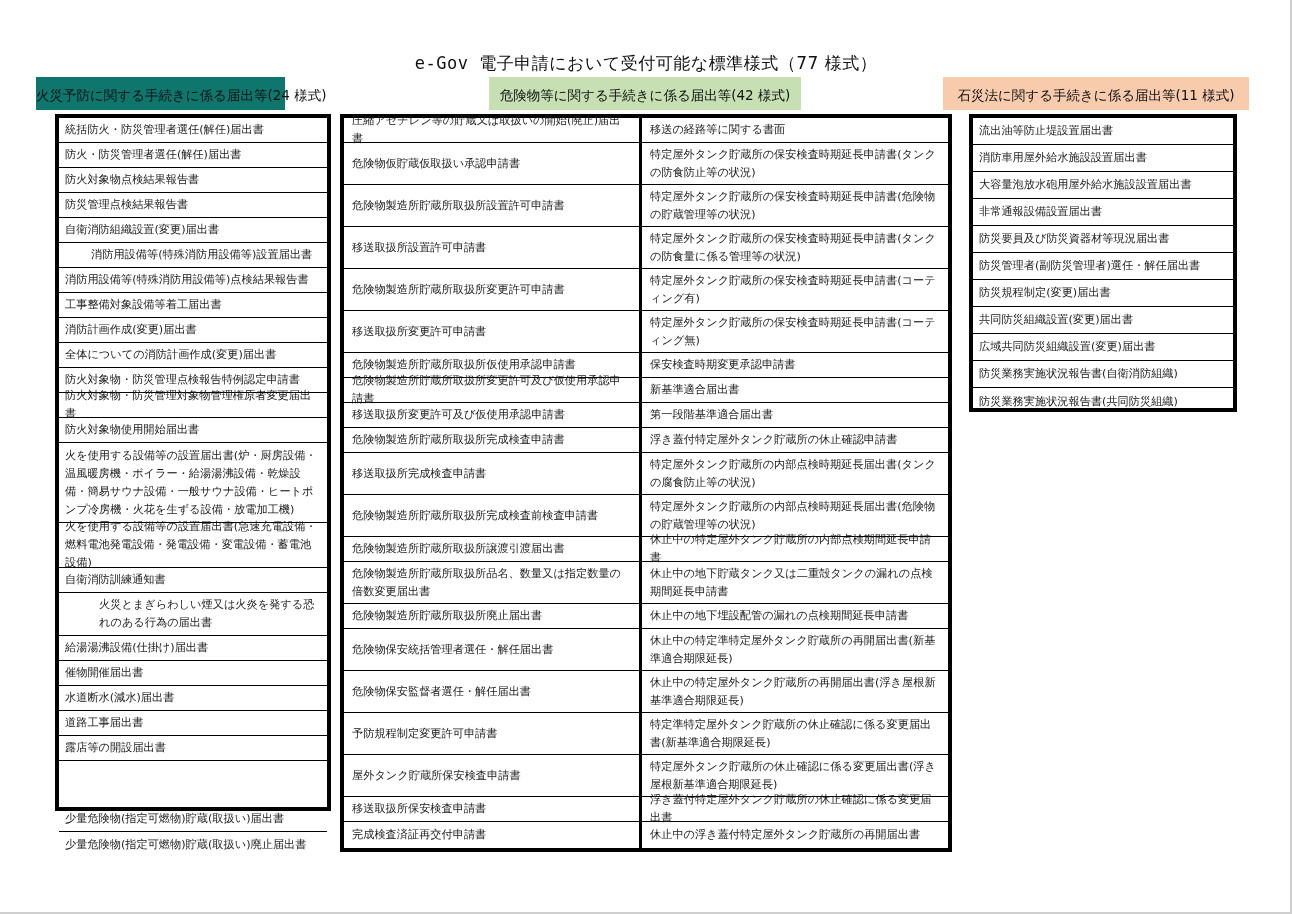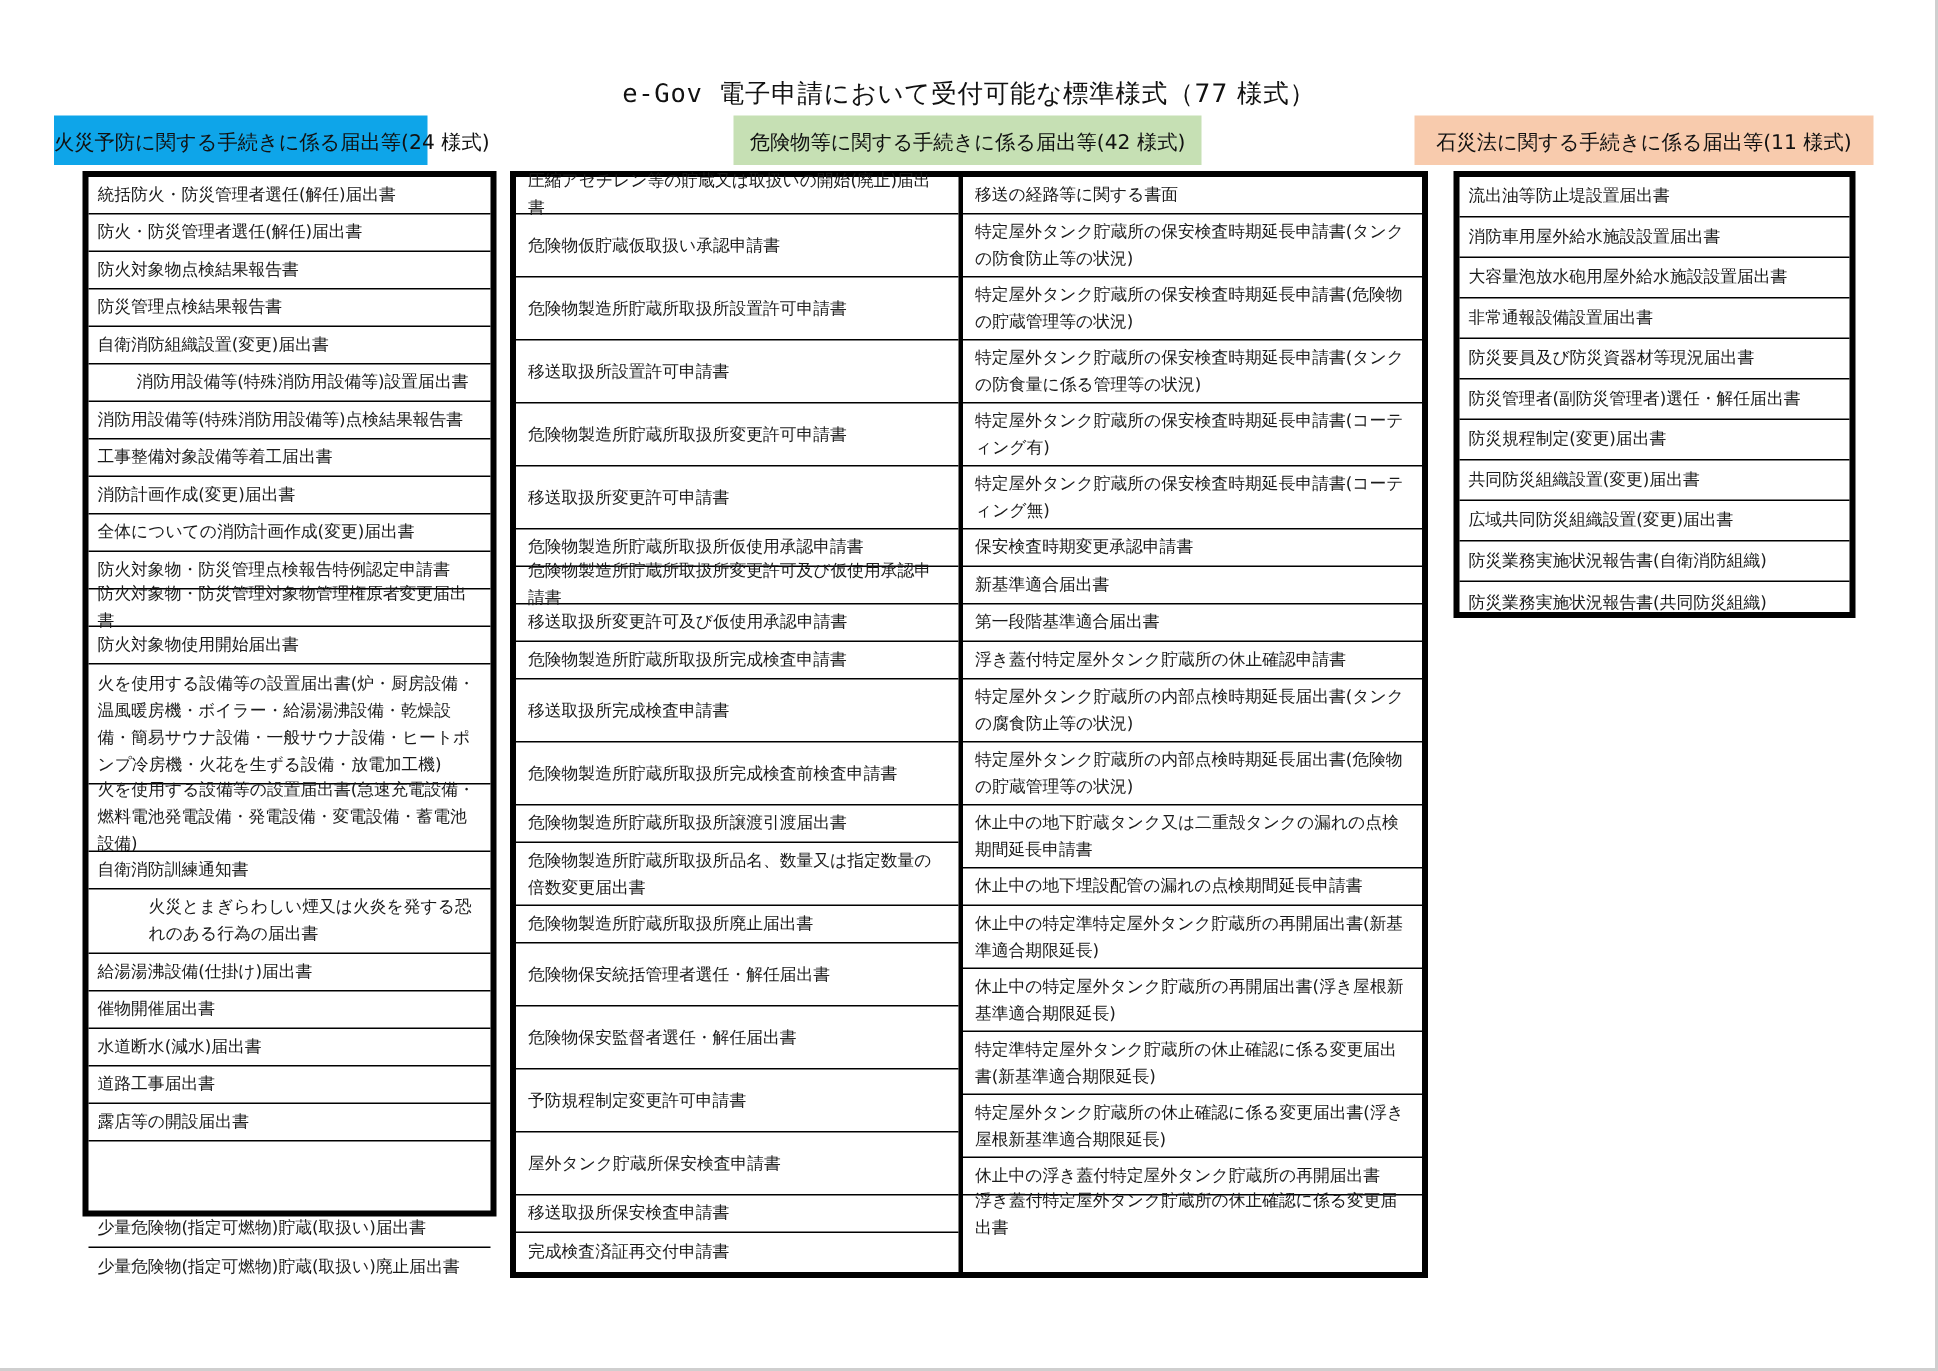--- a/index.html
+++ b/index.html
@@ -18,21 +18,21 @@
     position: absolute; left: 0; width: 1292px; top: 50px; height: 26px;
     text-align: center; font-size: 17px; font-weight: normal; letter-spacing: 0.5px;
     color: #111; line-height: 26px;
     font-family: "DejaVu Sans Mono", "Liberation Mono", monospace;
   }
   .doc-title .jp { font-family: "DejaVu Sans", sans-serif; }
   .cat-header {
     position: absolute; height: 33px; line-height: 36px; font-size: 13.5px;
     color: #111; text-align: center; white-space: nowrap;
   }
-  .cat-fire { left: 36px; top: 77px; width: 249px; background: #0ea5e9; }
+  .cat-fire { left: 36px; top: 77px; width: 249px; background: #0f766e; }
   .cat-haz { left: 489px; top: 77px; width: 312px; background: #c6e0b4; }
   .cat-pet { left: 943px; top: 77px; width: 306px; background: #f8cbad; }
   .cat-fire span, .cat-haz span, .cat-pet span { display: inline-block; }
 
   .tbl {
     position: absolute; border: 4px solid #000; background: #fff;
     box-sizing: border-box;
   }
   .tbl-fire { left: 55px; top: 114px; width: 276px; height: 697px; }
   .tbl-pet { left: 969px; top: 114px; width: 268px; height: 298px; }
@@ -247,43 +247,46 @@
         </div>
         <div class="cell" style="height: 25px; flex: 0 0 25px;">
           <span>浮き蓋付特定屋外タンク貯蔵所の休止確認申請書</span>
         </div>
         <div class="cell" style="height: 42px; flex: 0 0 42px;">
           <span>特定屋外タンク貯蔵所の内部点検時期延長届出書(タンクの腐食防止等の状況)</span>
         </div>
         <div class="cell" style="height: 42px; flex: 0 0 42px;">
           <span>特定屋外タンク貯蔵所の内部点検時期延長届出書(危険物の貯蔵管理等の状況)</span>
         </div>
+        <div class="cell" style="height: 25px; flex: 0 0 25px;">
+          <span>休止中の特定屋外タンク貯蔵所の内部点検期間延長申請書</span>
+        </div>
         <div class="cell" style="height: 42px; flex: 0 0 42px;">
           <span>休止中の地下貯蔵タンク又は二重殻タンクの漏れの点検期間延長申請書</span>
         </div>
         <div class="cell" style="height: 25px; flex: 0 0 25px;">
           <span>休止中の地下埋設配管の漏れの点検期間延長申請書</span>
         </div>
         <div class="cell" style="height: 42px; flex: 0 0 42px;">
           <span>休止中の特定準特定屋外タンク貯蔵所の再開届出書(新基準適合期限延長)</span>
         </div>
         <div class="cell" style="height: 42px; flex: 0 0 42px;">
           <span>休止中の特定屋外タンク貯蔵所の再開届出書(浮き屋根新基準適合期限延長)</span>
         </div>
         <div class="cell" style="height: 42px; flex: 0 0 42px;">
           <span>特定準特定屋外タンク貯蔵所の休止確認に係る変更届出書(新基準適合期限延長)</span>
         </div>
         <div class="cell" style="height: 42px; flex: 0 0 42px;">
           <span>特定屋外タンク貯蔵所の休止確認に係る変更届出書(浮き屋根新基準適合期限延長)</span>
         </div>
         <div class="cell" style="height: 25px; flex: 0 0 25px;">
+          <span>浮き蓋付特定屋外タンク貯蔵所の休止確認に係る変更届出書</span>
+        </div>
+        <div class="cell" style="height: 25px; flex: 0 0 25px;">
           <span>休止中の浮き蓋付特定屋外タンク貯蔵所の再開届出書</span>
-        </div>
-        <div class="cell" style="height: 25px; flex: 0 0 25px;">
-          <span>浮き蓋付特定屋外タンク貯蔵所の休止確認に係る変更届出書</span>
         </div>
       </div>
   </div>
 </div>
 
 <div class="tbl tbl-pet">
   <div class="list" id="pet-list">
       <div class="cell" style="height: 27px; flex: 0 0 27px;">
         <span>流出油等防止堤設置届出書</span>
       </div>

